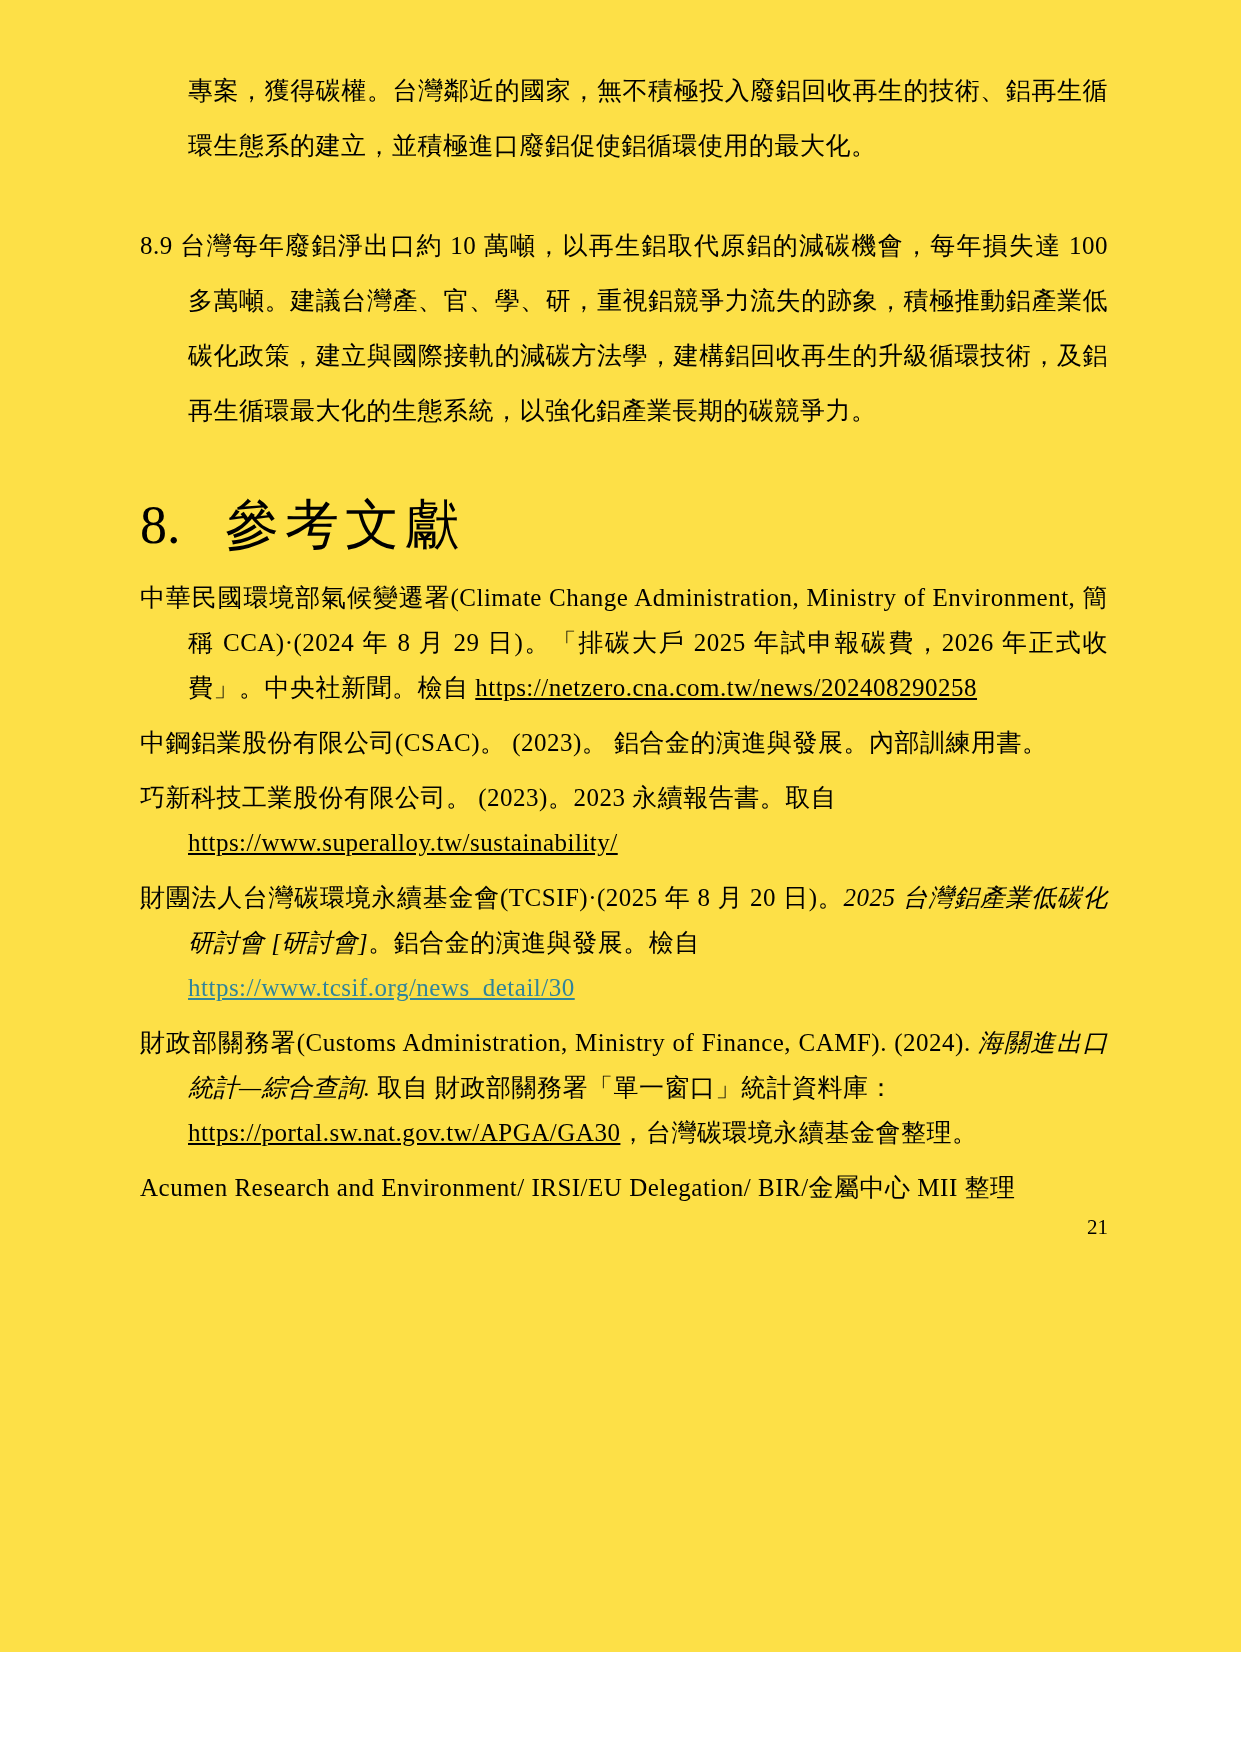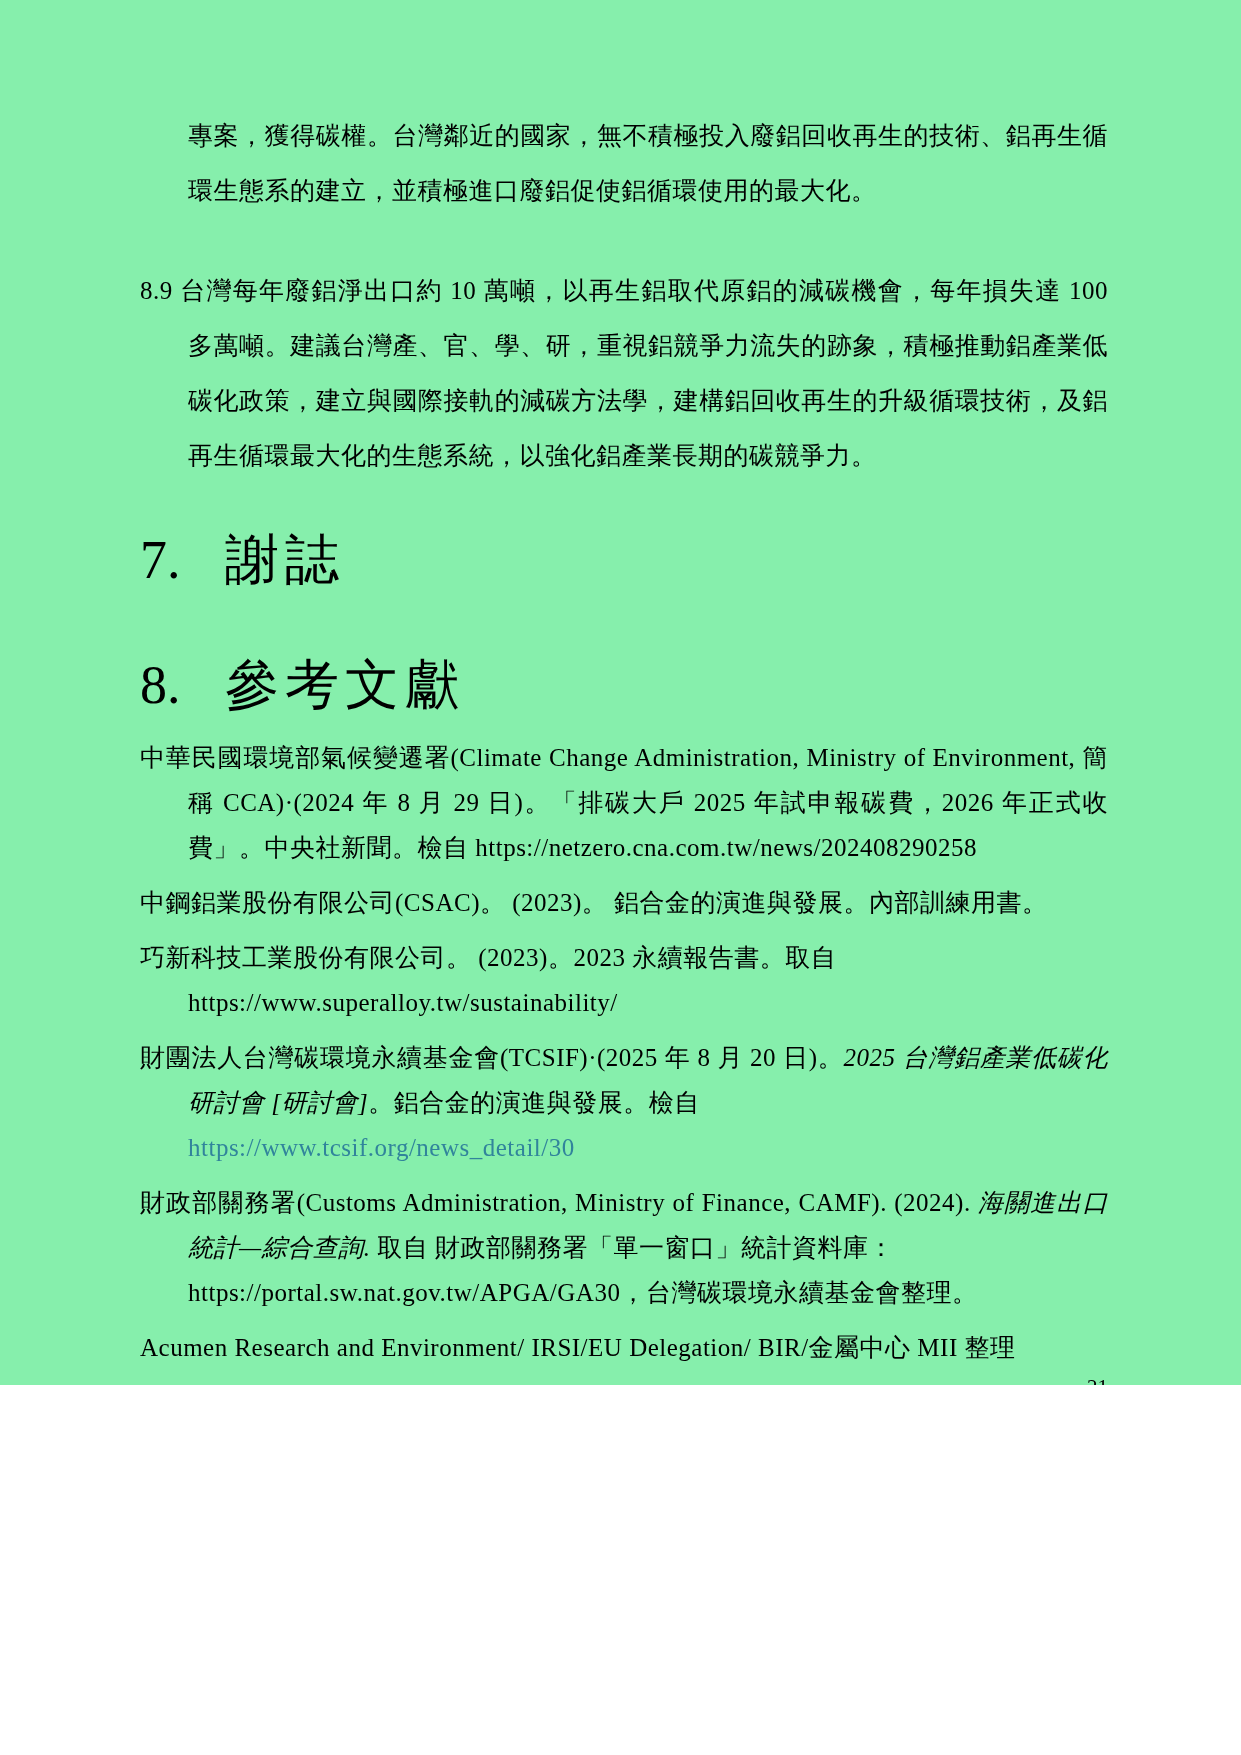--- a/index.html
+++ b/index.html
@@ -3,26 +3,26 @@
 <meta charset="utf-8">
 <style>
   html, body {
     margin: 0;
     padding: 0;
     background: #ffffff;
   }
   .page {
     position: relative;
     width: 1241px;
-    height: 1385px;
-    background: #86efac;
+    height: 1652px;
+    background: #fde047;
     color: #000000;
     font-family: "Liberation Serif", "DejaVu Serif", serif;
     box-sizing: border-box;
-    padding: 108px 133px 0 140px;
+    padding: 63px 133px 0 140px;
     overflow: hidden;
   }
   .body-para {
     font-size: 25px;
     line-height: 55px;
     text-align: justify;
     margin: 0;
     letter-spacing: 0.5px;
   }
   .indented {
@@ -65,20 +65,21 @@
     text-indent: -48px;
     letter-spacing: 0.5px;
   }
   .ref.no-hang {
     padding-left: 0;
     text-indent: 0;
     margin-bottom: 0;
   }
   .ref-link {
     color: #000000;
+    text-decoration: underline;
     cursor: pointer;
     word-break: break-all;
     margin-top: 44px;
   }
   .ref-link.teal {
     color: #31849B;
   }
   .it {
     font-style: italic;
   }
@@ -91,23 +92,20 @@
 </style>
 </head>
 <body>
 
 <div class="page">
 
   <p class="body-para indented para-gap">專案，獲得碳權。台灣鄰近的國家，無不積極投入廢鋁回收再生的技術、鋁再生循環生態系的建立，並積極進口廢鋁促使鋁循環使用的最大化。</p>
 
   <p class="body-para hang">8.9 台灣每年廢鋁淨出口約 10 萬噸，以再生鋁取代原鋁的減碳機會，每年損失達 100 多萬噸。建議台灣產、官、學、研，重視鋁競爭力流失的跡象，積極推動鋁產業低碳化政策，建立與國際接軌的減碳方法學，建構鋁回收再生的升級循環技術，及鋁再生循環最大化的生態系統，以強化鋁產業長期的碳競爭力。</p>
 
-  <h2 class="sec-heading sec-heading-7">
-    <span class="sec-num">7.</span><span class="sec-title">謝誌</span>
-  </h2>
 
 
   <h2 class="sec-heading sec-heading-8">
     <span class="sec-num">8.</span><span class="sec-title">參考文獻</span>
   </h2>
 
   <div class="refs">
 
     <p class="ref"><span>中華民國環境部氣候變遷署(Climate Change Administration, Ministry of Environment, 簡稱 CCA)·(2024 年 8 月 29 日)。「排碳大戶 2025 年試申報碳費，2026 年正式收費」。中央社新聞。檢自 </span><a class="ref-link">https://netzero.cna.com.tw/news/202408290258</a></p>
 

